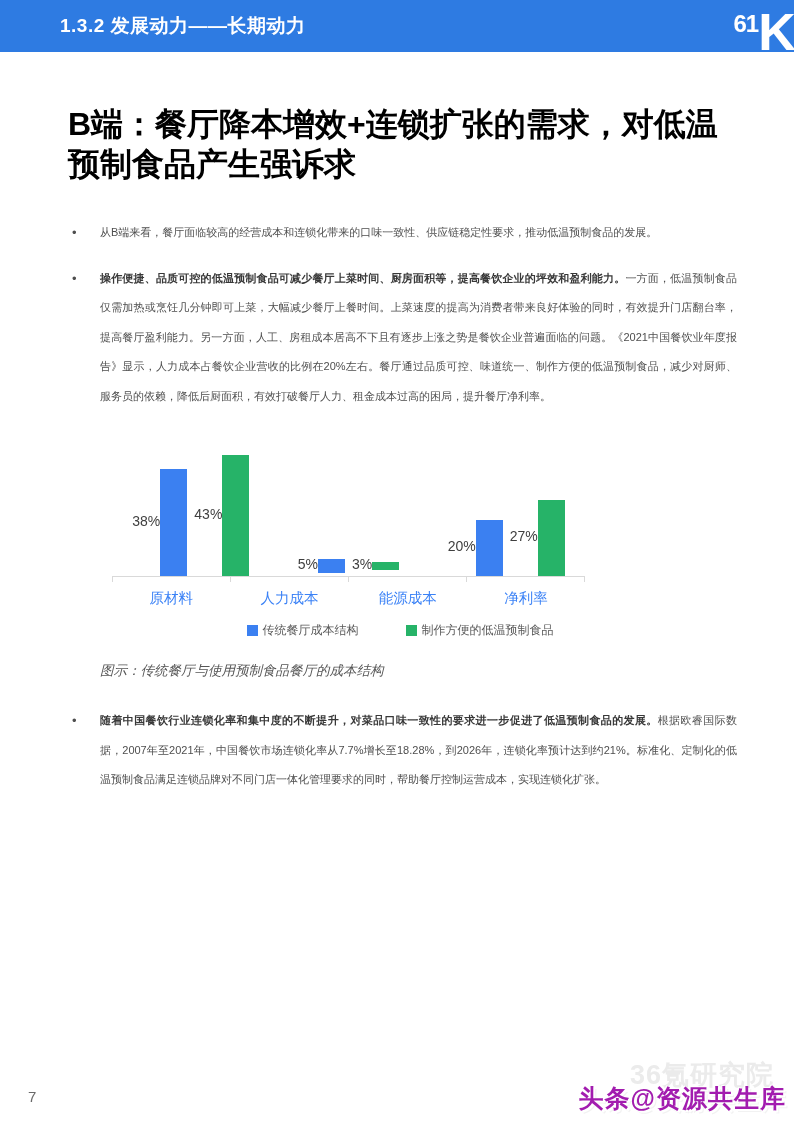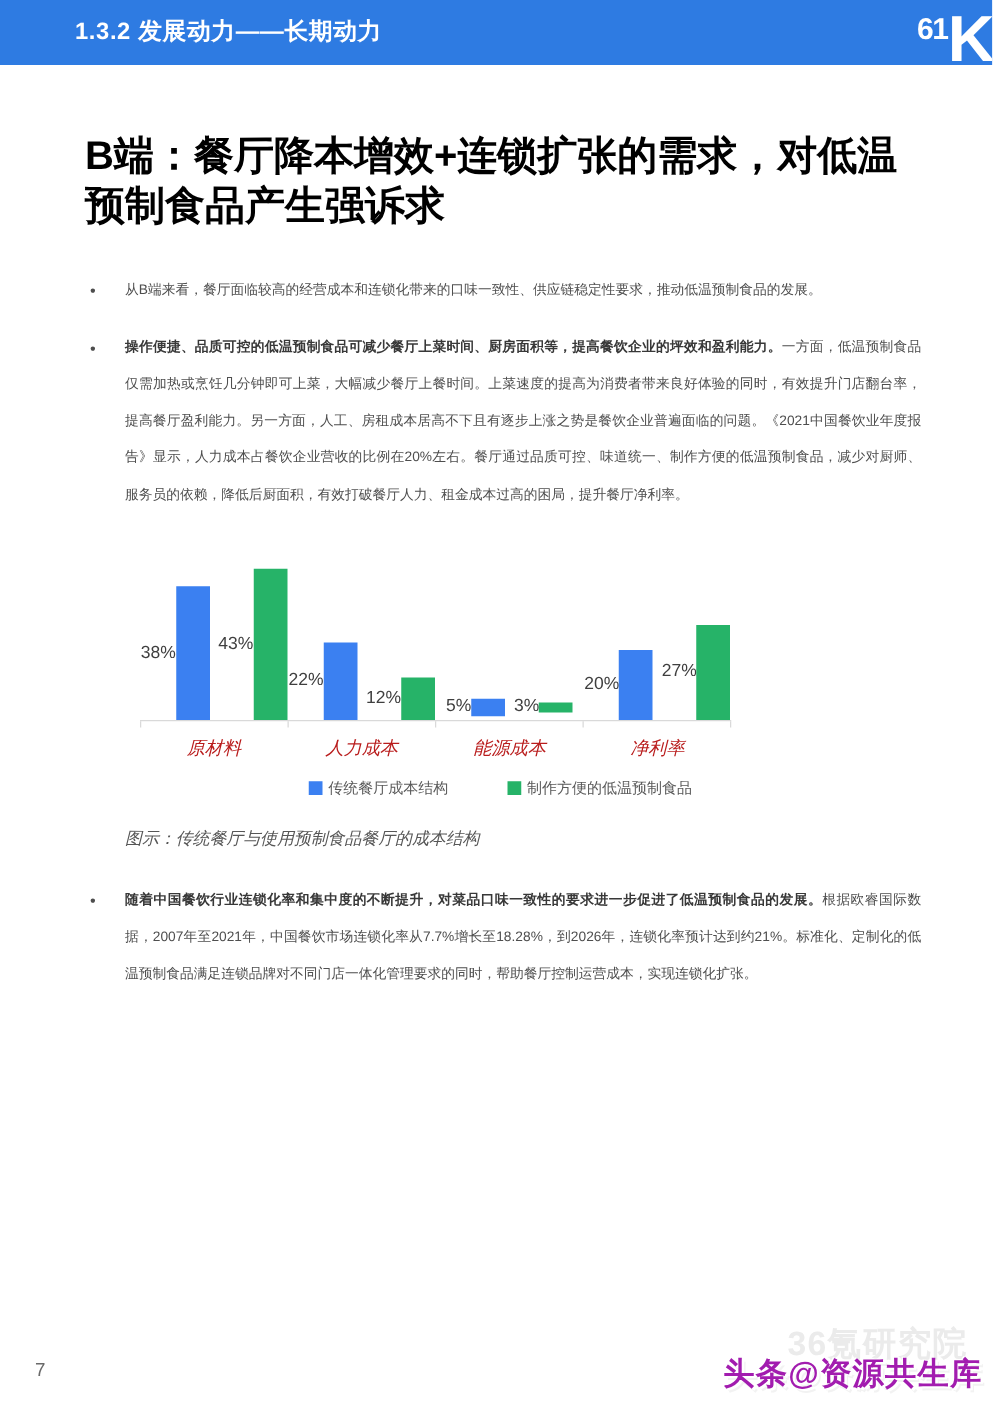--- a/index.html
+++ b/index.html
@@ -28,21 +28,21 @@
   .chart-wrap { margin:24px 0 0 112px; width:473px; }
   .bars-row { display:flex; height:142px; align-items:flex-end; border-bottom:1px solid #d9d9d9; }
   .bar-group { flex:1; display:flex; justify-content:center; align-items:flex-end; gap:7px; }
   .bar-col { display:flex; flex-direction:row; align-items:center;margin-top:22px; }
   .val-label { font-size:14px; color:#3f3f3f; margin-bottom:4px; white-space:nowrap; }
   .bar { width:27px; }
   .ticks-row { display:flex; height:5px; }
   .tick-seg { flex:1; border-right:1px solid #d9d9d9; }
   .tick-seg:first-child { border-left:1px solid #d9d9d9; }
   .cats-row { display:flex; padding-top:7px; }
-  .cat-label { flex:1; text-align:center; font-size:14.5px; color:#b91c1c;font-style:italic; }
+  .cat-label { flex:1; text-align:center; font-size:14.5px; color:#3b82f6; }
 
   .legend { margin:14px 0 0 100px; width:600px; display:flex; justify-content:center; gap:47px; }
   .legend-item { display:flex; align-items:center; gap:5px; font-size:12px; color:#595959; }
   .swatch { width:11px; height:11px; flex:none; }
 
   .chart-notes { margin:20px 57px 0 100px; font-size:13.5px; line-height:23px; color:#565656;font-style:italic; }
 
   .bullets-bottom { margin-top:24px; }
 
   
@@ -80,30 +80,20 @@
   <div class="chart-wrap">
     <div class="bars-row" id="bars-row">
         <div class="bar-group">
           <div class="bar-col">
             <div class="val-label">38%</div>
             <div class="bar" style="height: 107px; background: rgb(59, 128, 241);"></div>
           </div>
           <div class="bar-col">
             <div class="val-label">43%</div>
             <div class="bar" style="height: 121px; background: rgb(38, 179, 104);"></div>
-          </div>
-        </div>
-        <div class="bar-group">
-          <div class="bar-col">
-            <div class="val-label">22%</div>
-            <div class="bar" style="height: 62px; background: rgb(59, 128, 241);"></div>
-          </div>
-          <div class="bar-col">
-            <div class="val-label">12%</div>
-            <div class="bar" style="height: 34px; background: rgb(38, 179, 104);"></div>
           </div>
         </div>
         <div class="bar-group">
           <div class="bar-col">
             <div class="val-label">5%</div>
             <div class="bar" style="height: 14px; background: rgb(59, 128, 241);"></div>
           </div>
           <div class="bar-col">
             <div class="val-label">3%</div>
             <div class="bar" style="height: 8px; background: rgb(38, 179, 104);"></div>

